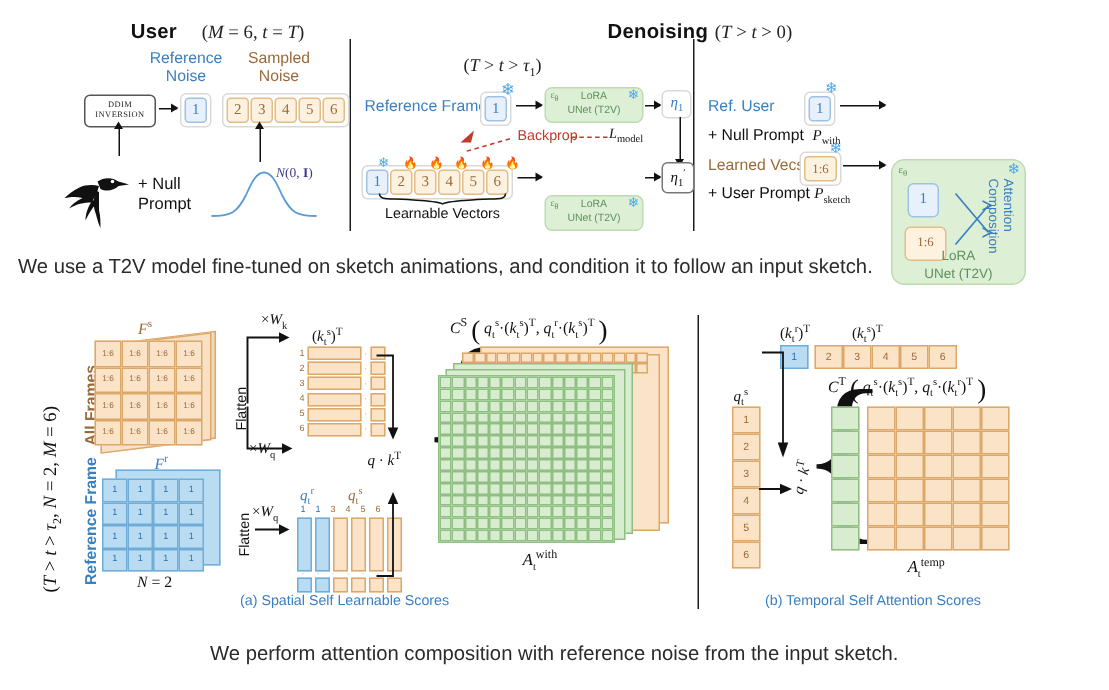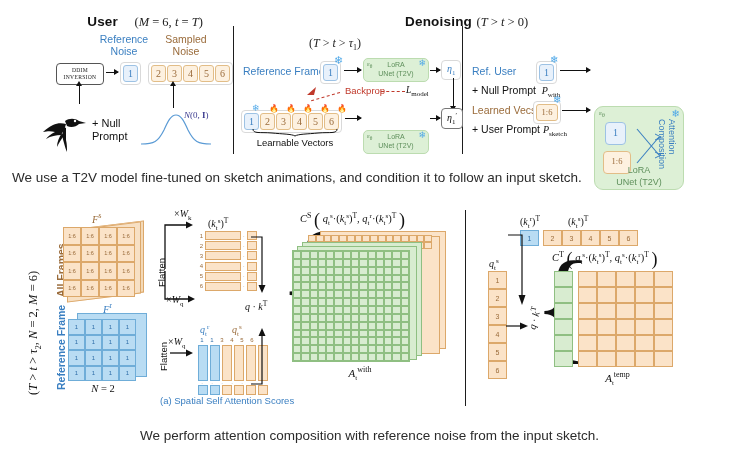--- a/index.html
+++ b/index.html
@@ -641,21 +641,21 @@
         <div class="grn-cell"></div>
         <div class="grn-cell"></div>
         <div class="grn-cell"></div>
         <div class="grn-cell"></div>
         <div class="grn-cell"></div>
         <div class="grn-cell"></div>
         <div class="grn-cell"></div>
     </div>
 
     <div class="abs math ctr" style="left:300px;top:160px;width:120px;font-size:11px;color:#111;"><i>A</i><sub style="font-size:7px">t</sub><sup style="font-size:8px">with</sup></div>
-    <div class="abs cap" style="left:160px;top:190px;">(a) Spatial Self Attention Scores</div>
+    <div class="abs cap" style="left:160px;top:190px;">(a) Spatial Self Learnable Scores</div>
 
     <div class="abs math" style="left:520px;top:9px;font-size:10px;color:#111;">(<i>k</i><sub style="font-size:7px">t</sub><sup style="font-size:7px">r</sup>)<sup style="font-size:7.5px">T</sup></div>
     <div class="abs math" style="left:568px;top:9px;font-size:10px;color:#111;">(<i>k</i><sub style="font-size:7px">t</sub><sup style="font-size:7px">s</sup>)<sup style="font-size:7.5px">T</sup></div>
 
     <div class="abs" style="left:520px;top:25px;display:flex;">
       <span class="blue-cell" style="display:flex;align-items:center;justify-content:center;width:17px;height:14px;font-size:7px;color:#2f6ea8;">1</span>
       <span style="width:4px;"></span>
       <span class="tan-cell" style="display:flex;align-items:center;justify-content:center;width:17px;height:14px;font-size:7px;color:#9a6b3a;">2</span>
       <span class="tan-cell" style="display:flex;align-items:center;justify-content:center;width:17px;height:14px;font-size:7px;color:#9a6b3a;">3</span>
       <span class="tan-cell" style="display:flex;align-items:center;justify-content:center;width:17px;height:14px;font-size:7px;color:#9a6b3a;">4</span>
@@ -726,17 +726,18 @@
         <div class="tan-cell"></div>
         <div class="tan-cell"></div>
       <div class="tan-cell"></div>
         <div class="tan-cell"></div>
         <div class="tan-cell"></div>
         <div class="tan-cell"></div>
         <div class="tan-cell"></div>
     </div>
 
     <div class="abs math ctr" style="left:560px;top:165px;width:115px;font-size:11px;color:#111;"><i>A</i><sub style="font-size:7px">t</sub><sup style="font-size:8px">temp</sup></div>
+    <div class="abs cap" style="left:510px;top:190px;">(b) Temporal Self Attention Scores</div>
   </div>
 
   <div class="sentence ctr" style="left:0;top:428px;width:739px;">We perform attention composition with reference noise from the input sketch.</div>
 
 </div>
 
 </body></html>

